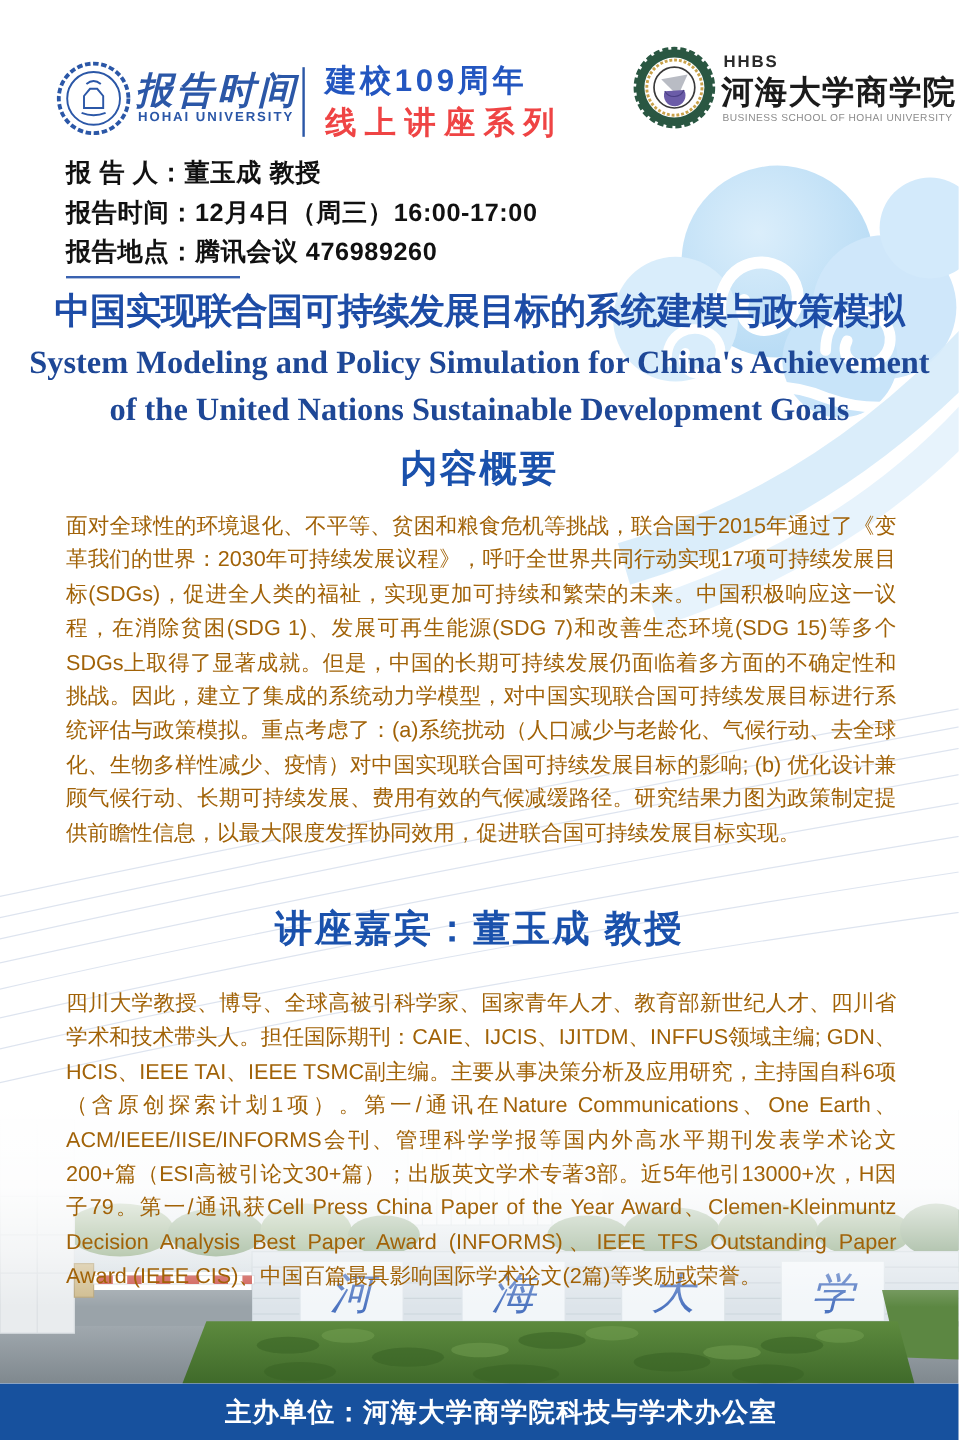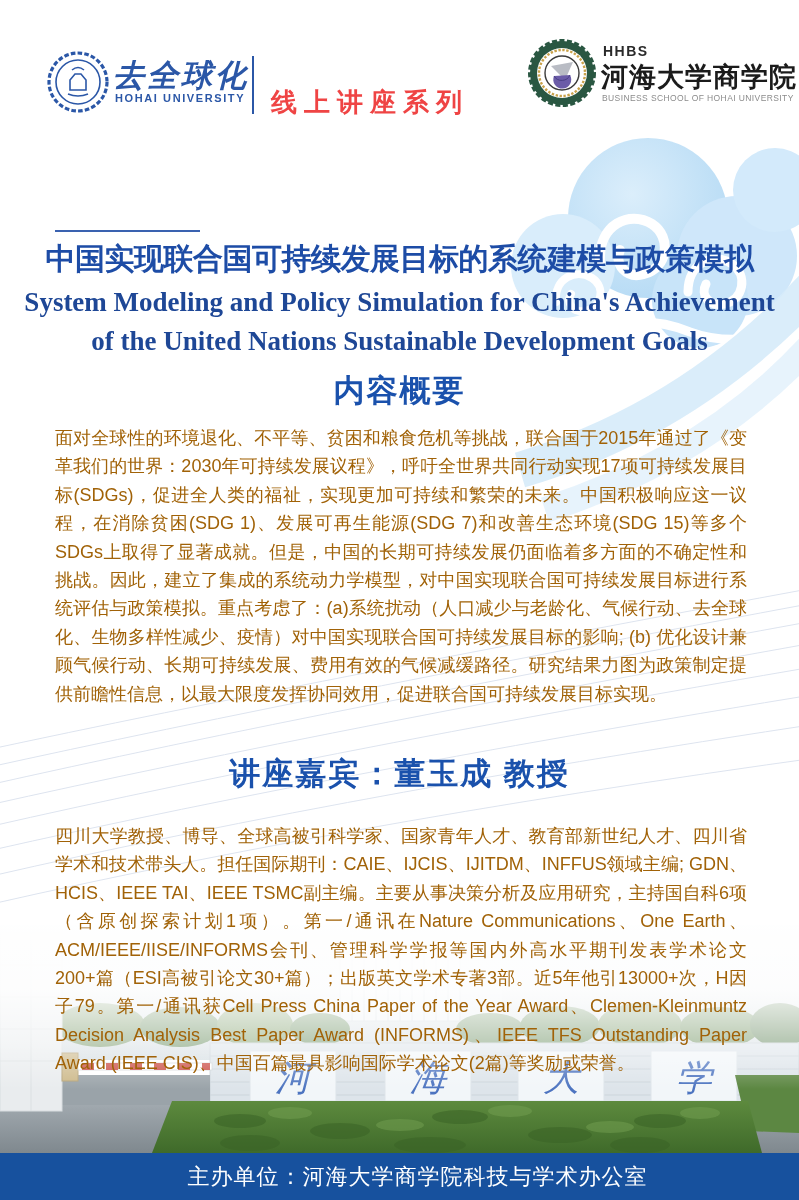--- a/index.html
+++ b/index.html
@@ -54,21 +54,21 @@
   
   .campus-photo { position:absolute; left:0; top:925px; width:799px; height:228px; z-index:1; }
   .campus-photo svg { display:block; }
   .photo-fade { position:absolute; left:0; top:0; width:799px; height:228px;
     background:linear-gradient(180deg, rgba(255,255,255,0.97) 0%, rgba(255,255,255,0.9) 28%,
       rgba(255,255,255,0.5) 52%, rgba(255,255,255,0.0) 72%); }
 
   
   .footer-bar { position:absolute; left:0; top:1153px; width:799px; height:47px; background:#17519e;
     z-index:4; display:flex; align-items:center; justify-content:center; }
-  .footer-text { color:#ffffff; font-size:22px; font-weight:normal; letter-spacing:1px;margin-left:36px; }
+  .footer-text { color:#ffffff; font-size:22px; font-weight:bold; letter-spacing:1px;margin-left:36px; }
 </style>
 </head>
 <body>
 
 <div class="poster">
 
   <svg class="bg-decor" width="799" height="1200" viewBox="0 0 799 1200">
     <defs>
       <radialGradient id="cg" cx="40%" cy="35%" r="75%">
         <stop offset="0%" stop-color="#dbeefb"></stop>
@@ -105,38 +105,50 @@
     </g>
   </svg>
 
   <svg class="hohai-seal" width="64" height="64" viewBox="0 0 64 64">
     <circle cx="32" cy="32" r="29" fill="#ffffff" stroke="#2b57a7" stroke-width="3.2" stroke-dasharray="4.6 2.2"></circle>
     <circle cx="32" cy="32" r="22" fill="none" stroke="#2b57a7" stroke-width="1.6"></circle>
     <path d="M 24 40 l 0 -10 l 5 -6 l 6 0 l 5 6 l 0 10 z" fill="none" stroke="#2b57a7" stroke-width="1.6"></path>
     <path d="M 22 44 q 10 4 20 0" fill="none" stroke="#2b57a7" stroke-width="1.6"></path>
     <path d="M 26 20 q 6 -5 12 0" fill="none" stroke="#2b57a7" stroke-width="1.6"></path>
   </svg>
-  <div class="hohai-name">去全球化</div>
+  <div class="hohai-name">报告时间</div>
   <div class="hohai-en">HOHAI UNIVERSITY</div>
   <div class="header-divider"></div>
+  <div class="series-1">建校109周年</div>
   <div class="series-2">线上讲座系列</div>
 
   <svg class="hhbs-seal" width="70" height="74" viewBox="0 0 70 74">
     <circle cx="35" cy="37" r="32" fill="#2a5742" stroke="#2a5742" stroke-width="4" stroke-dasharray="5 2.4"></circle>
     <circle cx="35" cy="37" r="25" fill="#ffffff"></circle>
     <circle cx="35" cy="37" r="23" fill="none" stroke="#c9a24b" stroke-width="2.4" stroke-dasharray="2.4 1.6"></circle>
     <circle cx="35" cy="37" r="17" fill="#ffffff" stroke="#3a3a3a" stroke-width="1.4"></circle>
     <path d="M 24 30 L 46 26 L 38 44 Z" fill="#b9bcc4"></path>
     <path d="M 27 40 a 9 9 0 1 0 16 -1 z" fill="#6b5ca8"></path>
     <path d="M 27 40 a 9 9 0 0 0 16 -1" fill="none" stroke="#4a3f85" stroke-width="1"></path>
   </svg>
   <div class="hhbs-abbr">HHBS</div>
   <div class="hhbs-cn">河海大学商学院</div>
   <div class="hhbs-en">BUSINESS SCHOOL OF HOHAI UNIVERSITY</div>
 
+  <div class="info-block">
+    <div class="info-row">
+      <span>报 告 人：</span><span>董玉成 教授</span>
+    </div>
+    <div class="info-row">
+      <span>报告时间：</span><span>12月4日（周三）16:00-17:00</span>
+    </div>
+    <div class="info-row">
+      <span>报告地点：</span><span>腾讯会议 476989260</span>
+    </div>
+  </div>
   <div class="info-underline"></div>
 
   <div class="title-cn">中国实现联合国可持续发展目标的系统建模与政策模拟</div>
   <div class="title-en l2">of the United Nations Sustainable Development Goals</div>
   <div class="title-en l1">System Modeling and Policy Simulation for China's Achievement</div>
 
   <div class="section-heading abstract-heading">内容概要</div>
   <div class="body-text abstract-text">面对全球性的环境退化、不平等、贫困和粮食危机等挑战，联合国于2015年通过了《变革我们的世界：2030年可持续发展议程》，呼吁全世界共同行动实现17项可持续发展目标(SDGs)，促进全人类的福祉，实现更加可持续和繁荣的未来。中国积极响应这一议程，在消除贫困(SDG 1)、发展可再生能源(SDG 7)和改善生态环境(SDG 15)等多个SDGs上取得了显著成就。但是，中国的长期可持续发展仍面临着多方面的不确定性和挑战。因此，建立了集成的系统动力学模型，对中国实现联合国可持续发展目标进行系统评估与政策模拟。重点考虑了：(a)系统扰动（人口减少与老龄化、气候行动、去全球化、生物多样性减少、疫情）对中国实现联合国可持续发展目标的影响; (b) 优化设计兼顾气候行动、长期可持续发展、费用有效的气候减缓路径。研究结果力图为政策制定提供前瞻性信息，以最大限度发挥协同效用，促进联合国可持续发展目标实现。</div>
 
   <div class="section-heading guest-heading">讲座嘉宾：董玉成 教授</div>

